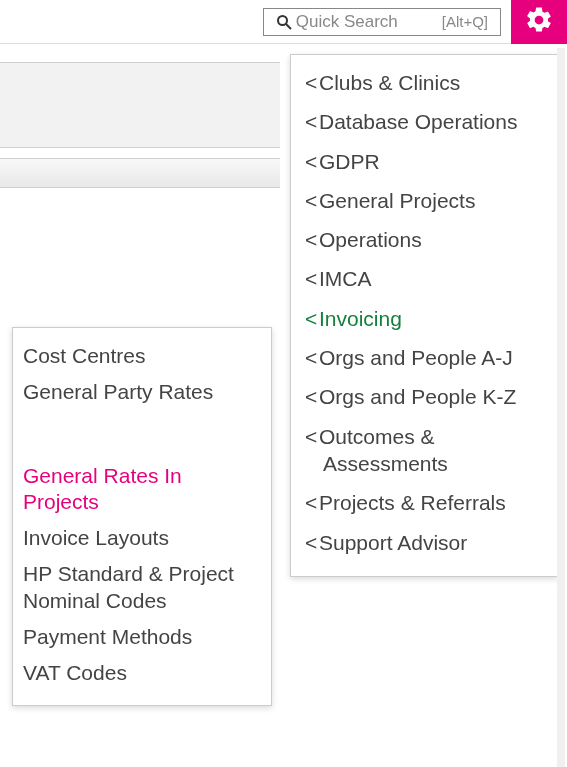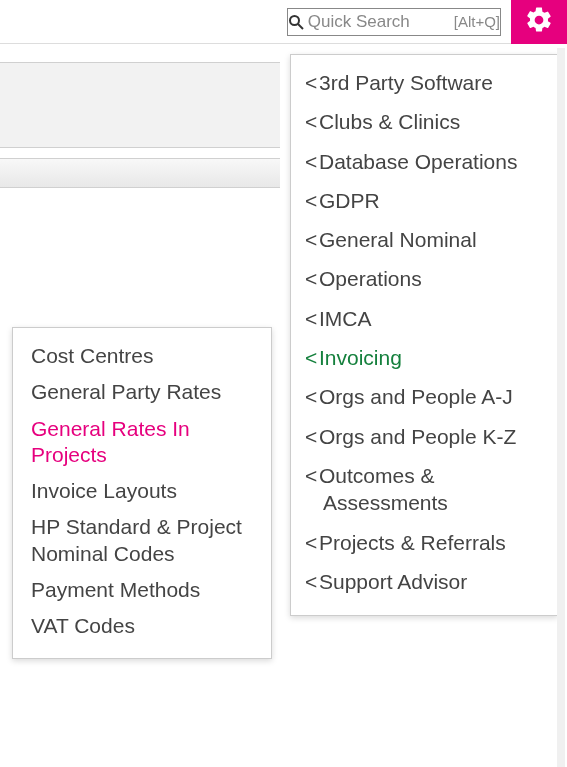--- a/index.html
+++ b/index.html
@@ -20,21 +20,21 @@
     display: flex;
     align-items: center;
     justify-content: flex-end;
     padding-right: 0;
   }
   .search-wrap {
     display: flex;
     align-items: center;
     border: 1px solid #888;
     border-radius: 0;
-    padding: 3px 0;
+    padding: 3px 12px;
     margin-right: 10px;
     background: #fff;
   }
   .search-wrap .mag {
     width: 16px; height: 16px;
     display: inline-flex;
     align-items: center;
     justify-content: center;
   }
   .search-input {
@@ -104,25 +104,25 @@
     left: 12px;
     width: 260px;
     background: #fff;
     border: 1px solid #ccc;
     box-shadow: 0 2px 6px rgba(0,0,0,0.15);
     padding: 10px 0 14px 0;
     font-size: 21px;
     color: #444;
   }
   .sub-menu .sitem {
-    padding: 5px 16px 5px 18px;
+    padding: 5px 16px 5px 10px;
     cursor: pointer;
     line-height: 1.25;
   }
-  .sub-menu .sitem.active { color: #e6007e; }
+  .sub-menu .sitem.active { color: #e6007e; margin-top: 47px; }
 
   .scroll-track {
     position: absolute;
     right: 2px;
     top: 48px;
     bottom: 0;
     width: 8px;
     background: #f0f0f0;
   }
 </style>
@@ -146,25 +146,24 @@
           <path d="M19.14,12.94a7.14,7.14,0,0,0,.05-.94,7.14,7.14,0,0,0-.05-.94l2.03-1.58a.5.5,0,0,0,.12-.64l-1.92-3.32a.5.5,0,0,0-.61-.22l-2.39.96a7.03,7.03,0,0,0-1.62-.94l-.36-2.54A.5.5,0,0,0,13.9,2h-3.8a.5.5,0,0,0-.49.42L9.25,4.96a7.03,7.03,0,0,0-1.62.94l-2.39-.96a.5.5,0,0,0-.61.22L2.71,8.48a.5.5,0,0,0,.12.64L4.86,10.7a7.14,7.14,0,0,0-.05.94,7.14,7.14,0,0,0,.05.94L2.83,14.16a.5.5,0,0,0-.12.64l1.92,3.32a.5.5,0,0,0,.61.22l2.39-.96a7.03,7.03,0,0,0,1.62.94l.36,2.54a.5.5,0,0,0,.49.42h3.8a.5.5,0,0,0,.49-.42l.36-2.54a7.03,7.03,0,0,0,1.62-.94l2.39.96a.5.5,0,0,0,.61-.22l1.92-3.32a.5.5,0,0,0-.12-.64ZM12,15.5A3.5,3.5,0,1,1,15.5,12,3.5,3.5,0,0,1,12,15.5Z"></path>
         </svg>
     </span>
   </div>
 </div>
 
 <div class="gray-band band1"></div>
 <div class="gray-band band2"></div>
 
 <div class="main-menu" id="main-menu">
-    <div class="item"><span class="caret">&lt;</span><span>3rd Party Software</span></div>
     <div class="item"><span class="caret">&lt;</span><span>Clubs &amp; Clinics</span></div>
     <div class="item"><span class="caret">&lt;</span><span>Database Operations</span></div>
     <div class="item"><span class="caret">&lt;</span><span>GDPR</span></div>
-    <div class="item"><span class="caret">&lt;</span><span>General Nominal</span></div>
+    <div class="item"><span class="caret">&lt;</span><span>General Projects</span></div>
     <div class="item"><span class="caret">&lt;</span><span>Operations</span></div>
     <div class="item"><span class="caret">&lt;</span><span>IMCA</span></div>
     <div class="item active"><span class="caret">&lt;</span><span>Invoicing</span></div>
     <div class="item"><span class="caret">&lt;</span><span>Orgs and People A-J</span></div>
     <div class="item"><span class="caret">&lt;</span><span>Orgs and People K-Z</span></div>
     <div class="item multi"><span class="caret">&lt;</span><span>Outcomes &amp;</span><br><span class="line2">Assessments</span></div>
     <div class="item"><span class="caret">&lt;</span><span>Projects &amp; Referrals</span></div>
     <div class="item"><span class="caret">&lt;</span><span>Support Advisor</span></div>
   </div>
 

